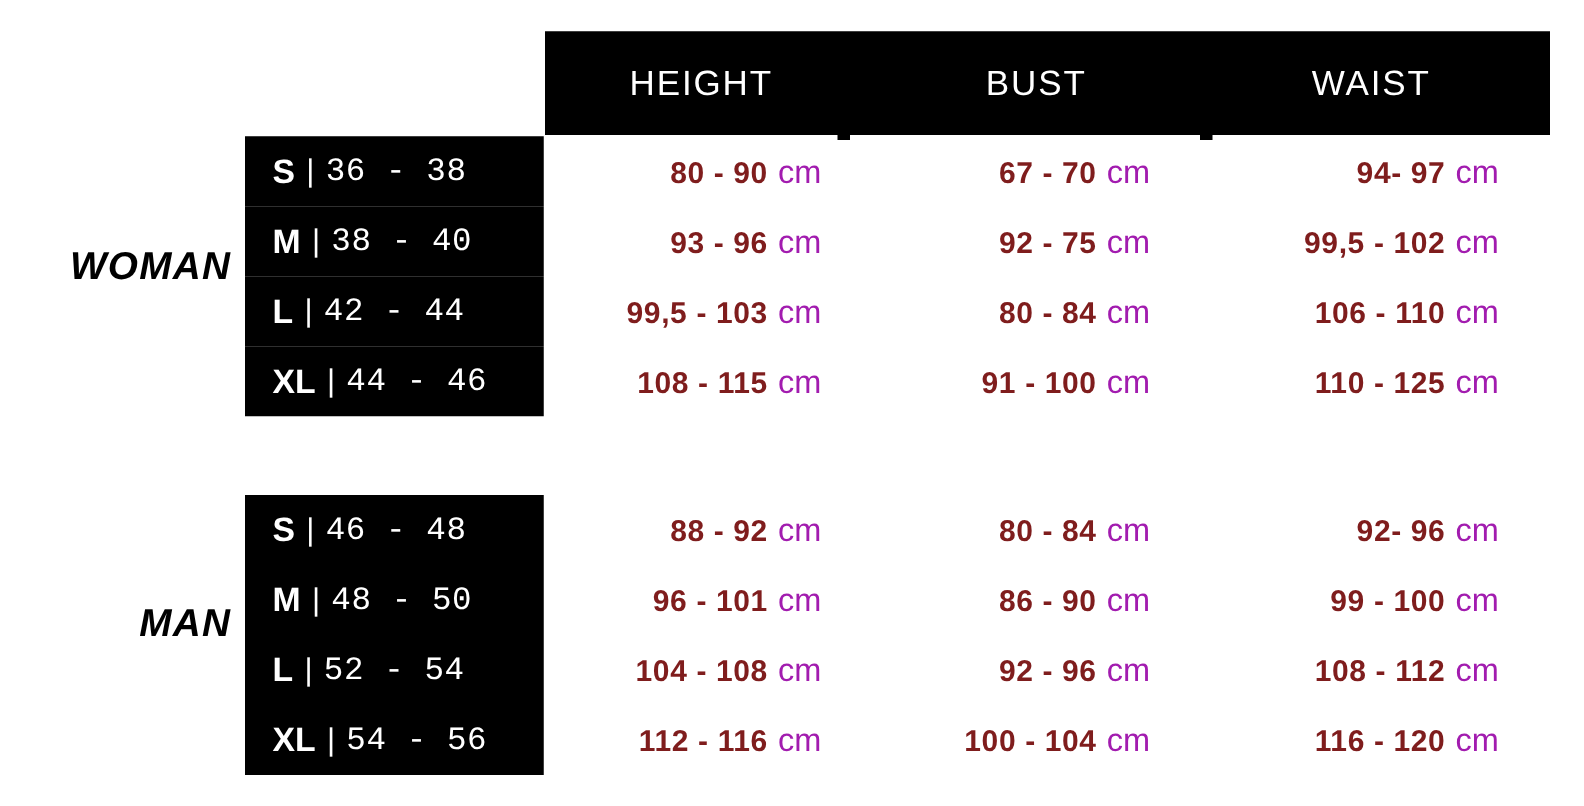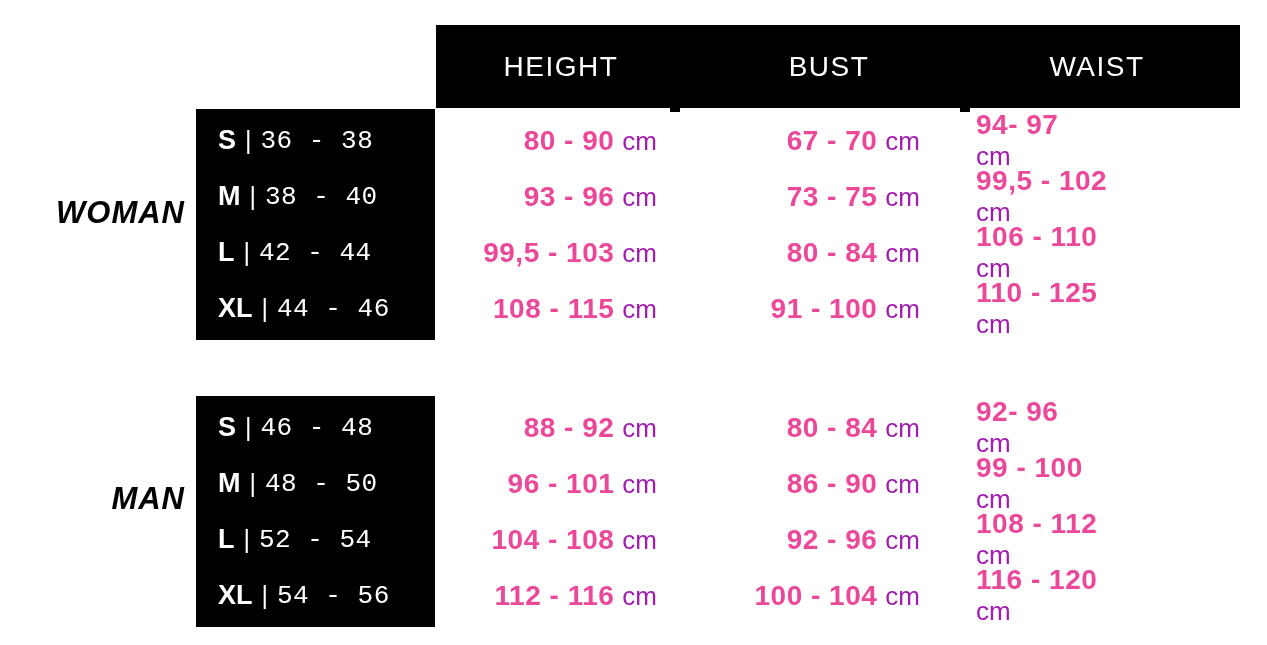--- a/index.html
+++ b/index.html
@@ -50,22 +50,22 @@
   .sz  { font-weight:700; font-size:27px; }
   .sep { font-weight:300; font-size:25px; margin:0 9px; }
   .rng { font-weight:400; letter-spacing:0.5px;font-family:Liberation Mono, monospace; }
 
   .val-cell {
     display:flex; justify-content:flex-end; align-items:baseline;
     box-sizing:border-box;
   }
   .val-cell.c-h { padding-right:43px; }
   .val-cell.c-b { padding-right:48px; }
-  .val-cell.c-w { padding-right:41px;flex-direction:column; }
-  .val  { font-weight:700; font-size:28px; color:#ec4899; letter-spacing:0.5px;text-align:center; }
+  .val-cell.c-w { padding-right:41px; }
+  .val  { font-weight:700; font-size:24px; color:#7f1d1d; letter-spacing:0.5px;text-align:center; }
   .unit { font-weight:400; font-size:26px; color:#a21caf; margin-left:8px; }
 
   
   .group-label {
     position:absolute;
     right:1082px;
     width:260px;
     text-align:right;
     font-weight:700; font-style:italic;
     font-size:31px; letter-spacing:1px;
@@ -117,21 +117,21 @@
       <div class="size-cell">
         <span class="sz">M</span>
         <span class="sep">|</span>
         <span class="rng">38 - 40</span>
       </div>
       <div class="val-cell c-h">
         <span class="val">93 - 96</span>
         <span class="unit">cm</span>
       </div>
       <div class="val-cell c-b">
-        <span class="val">73 - 75</span>
+        <span class="val">92 - 75</span>
         <span class="unit">cm</span>
       </div>
       <div class="val-cell c-w">
         <span class="val">99,5 - 102</span>
         <span class="unit">cm</span>
       </div>
     </div>
 
     <div class="row">
       <div class="size-cell">

